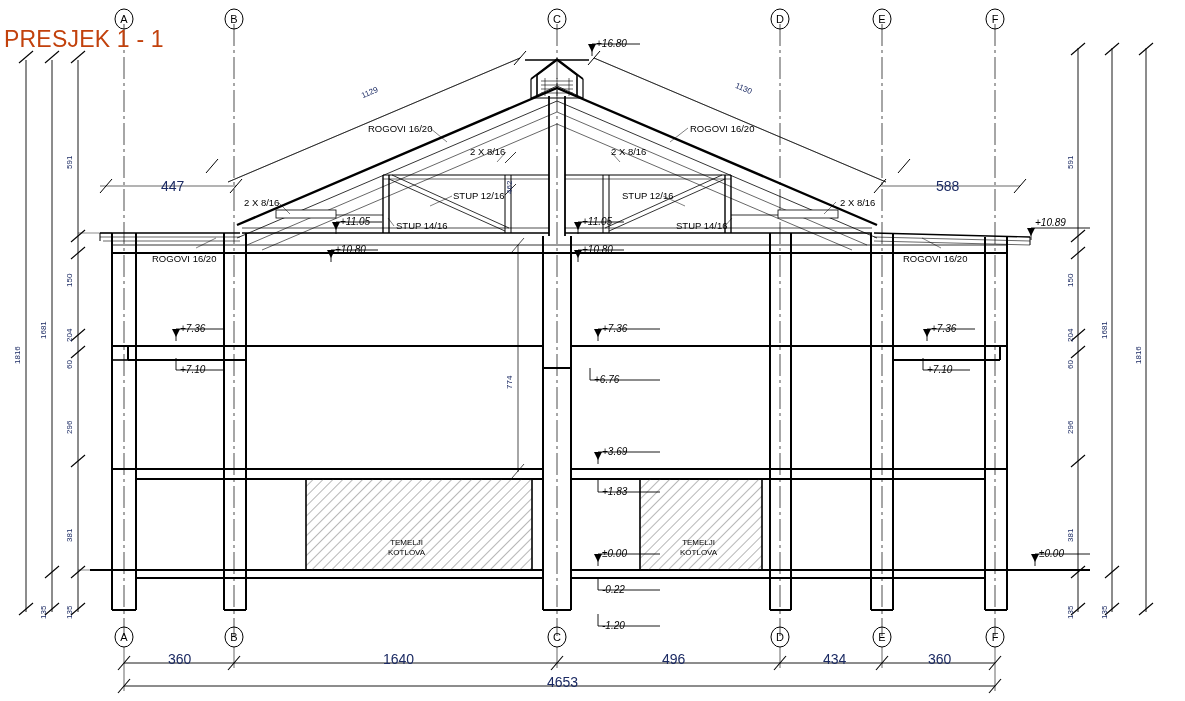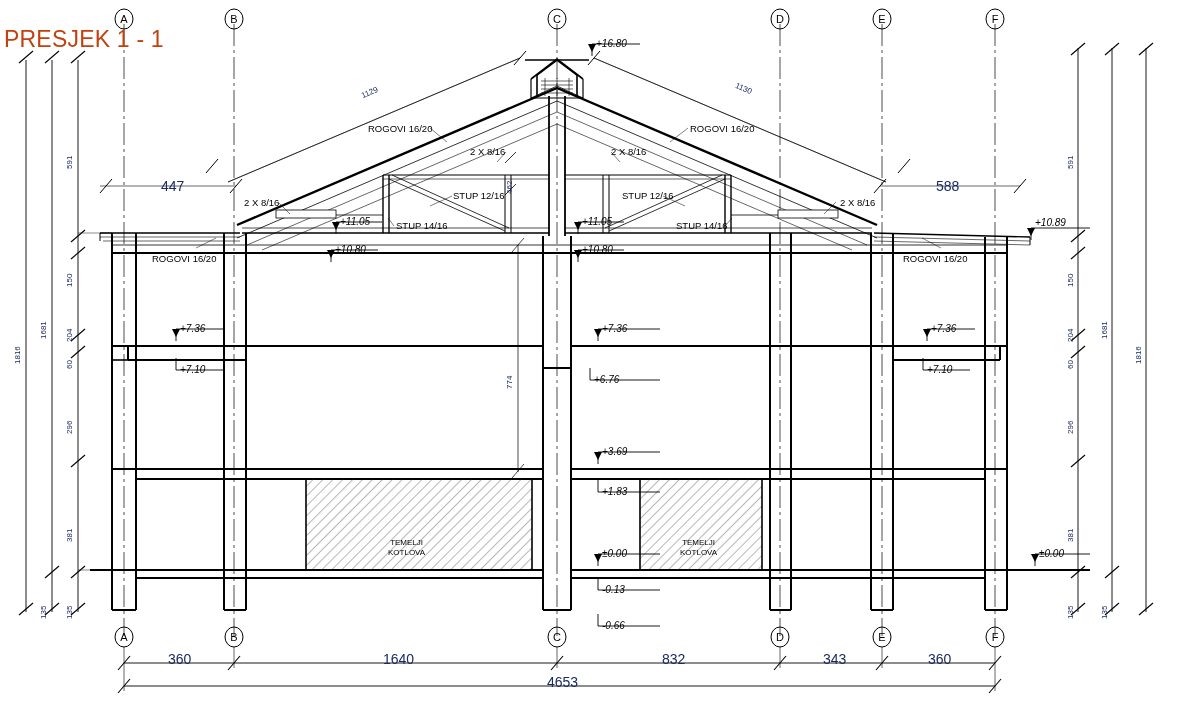--- a/index.html
+++ b/index.html
@@ -397,22 +397,22 @@
 
   <div class="grid-l" style="left:115px;top:628px">A</div>
   <div class="grid-l" style="left:225px;top:628px">B</div>
   <div class="grid-l" style="left:548px;top:628px">C</div>
   <div class="grid-l" style="left:771px;top:628px">D</div>
   <div class="grid-l" style="left:873px;top:628px">E</div>
   <div class="grid-l" style="left:986px;top:628px">F</div>
 
   <div class="dim" style="left:168px;top:651px">360</div>
   <div class="dim" style="left:383px;top:651px">1640</div>
-  <div class="dim" style="left:662px;top:651px">832</div>
-  <div class="dim" style="left:823px;top:651px">343</div>
+  <div class="dim" style="left:662px;top:651px">496</div>
+  <div class="dim" style="left:823px;top:651px">434</div>
   <div class="dim" style="left:928px;top:651px">360</div>
   <div class="dim" style="left:547px;top:674px">4653</div>
 
   <div class="dimv" style="left:74px;top:160px">591</div>
   <div class="dimv" style="left:74px;top:278px">150</div>
   <div class="dimv" style="left:74px;top:333px">204</div>
   <div class="dimv" style="left:74px;top:360px">60</div>
   <div class="dimv" style="left:74px;top:425px">296</div>
   <div class="dimv" style="left:74px;top:533px">381</div>
   <div class="dimv" style="left:74px;top:610px">135</div>
@@ -446,22 +446,22 @@
   <div class="elev" style="left:1035px;top:217px">+10.89</div>
   <div class="elev" style="left:180px;top:323px">+7.36</div>
   <div class="elev" style="left:180px;top:364px">+7.10</div>
   <div class="elev" style="left:602px;top:323px">+7.36</div>
   <div class="elev" style="left:594px;top:374px">+6.76</div>
   <div class="elev" style="left:931px;top:323px">+7.36</div>
   <div class="elev" style="left:927px;top:364px">+7.10</div>
   <div class="elev" style="left:602px;top:446px">+3.69</div>
   <div class="elev" style="left:602px;top:486px">+1.83</div>
   <div class="elev" style="left:602px;top:548px">±0.00</div>
-  <div class="elev" style="left:602px;top:584px">-0.13</div>
-  <div class="elev" style="left:602px;top:620px">-0.66</div>
+  <div class="elev" style="left:602px;top:584px">-0.22</div>
+  <div class="elev" style="left:602px;top:620px">-1.20</div>
   <div class="elev" style="left:1039px;top:548px">±0.00</div>
 
   <div class="lbl" style="left:152px;top:253px">ROGOVI 16/20</div>
   <div class="lbl" style="left:368px;top:123px">ROGOVI 16/20</div>
   <div class="lbl" style="left:690px;top:123px">ROGOVI 16/20</div>
   <div class="lbl" style="left:903px;top:253px">ROGOVI 16/20</div>
   <div class="lbl" style="left:244px;top:197px">2 X 8/16</div>
   <div class="lbl" style="left:470px;top:146px">2 X 8/16</div>
   <div class="lbl" style="left:611px;top:146px">2 X 8/16</div>
   <div class="lbl" style="left:840px;top:197px">2 X 8/16</div>

